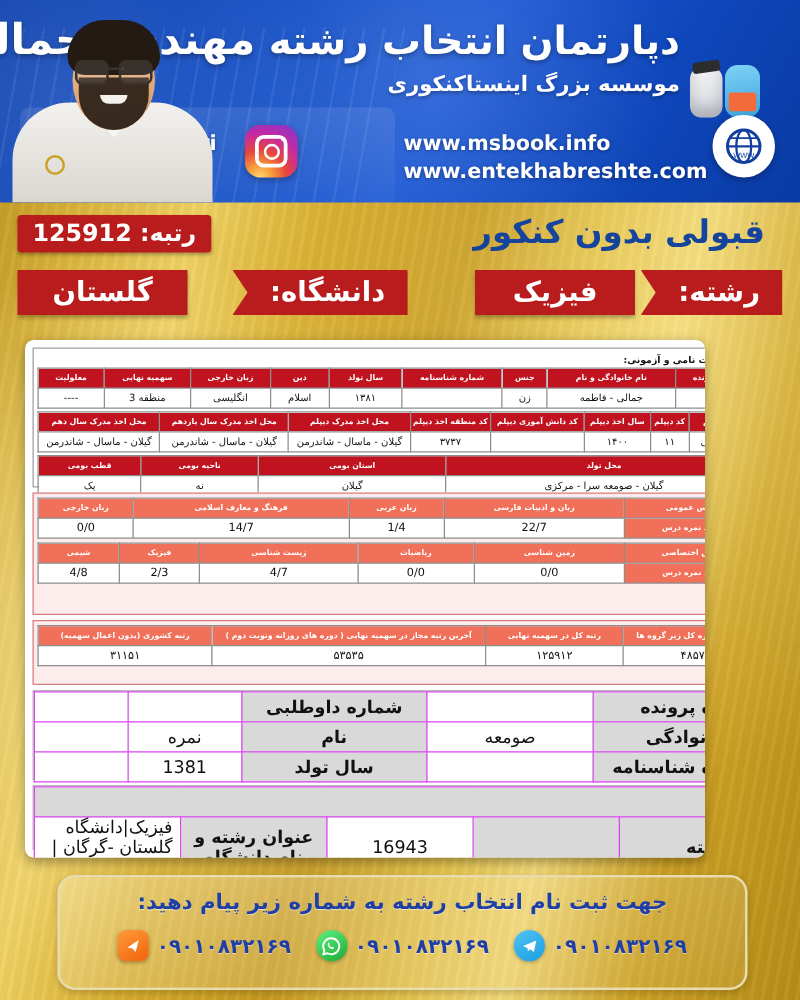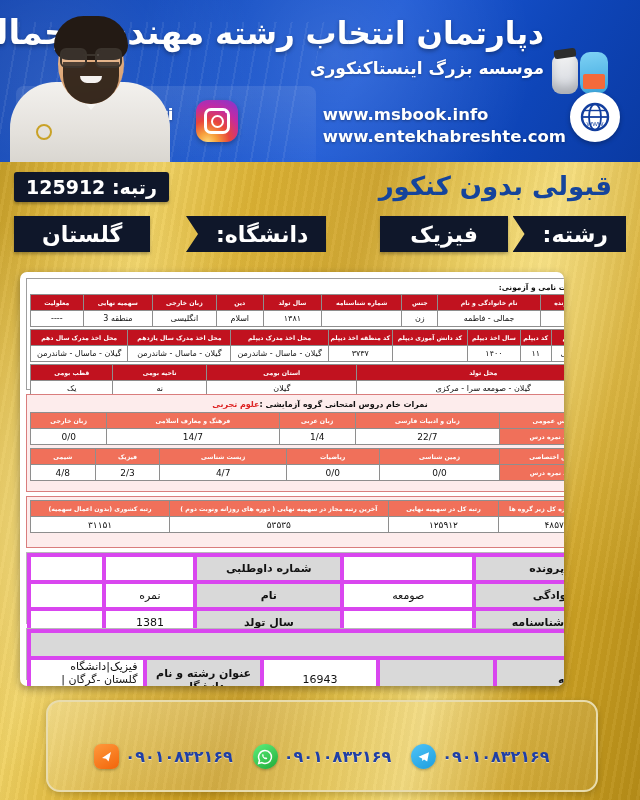--- a/index.html
+++ b/index.html
@@ -140,21 +140,21 @@
   .person .collar{
     position:absolute;left:72px;bottom:52px;width:38px;height:22px;background:#f7f6f3;
     clip-path:polygon(0 0,100% 0,50% 100%);
   }
   .person .logo{position:absolute;left:36px;bottom:22px;width:12px;height:12px;border-radius:50%;
     border:2px solid #c9a227;}
 
   
   .infobar{position:absolute;top:162px;left:0;width:640px;height:108px;}
   .chip{
-    position:absolute;background:#0f172a;color:#fff;font-weight:700;
+    position:absolute;background:#b91c1c;color:#fff;font-weight:700;
     display:flex;align-items:center;justify-content:center;direction:rtl;white-space:nowrap;
     box-shadow:0 2px 3px rgba(0,0,0,.28);
   }
   .chip-main{right:14px;top:4px;height:40px;padding:0 14px;font-size:26px;
              background:none;box-shadow:none;color:#14449c;}
   .chip.moadel{left:154px;top:10px;height:30px;padding:0 12px;font-size:19px;border-radius:3px;}
   .chip.rotbe{left:14px;top:10px;height:30px;padding:0 12px;font-size:19px;border-radius:3px;}
   .chip.l-reshte{right:14px;top:54px;height:36px;padding:0 18px 0 30px;font-size:22px;
                  clip-path:polygon(0 0,100% 0,100% 100%,0 100%,12px 50%);}
   .chip.v-reshte{right:132px;top:54px;height:36px;padding:0 30px;font-size:22px;}
@@ -199,21 +199,21 @@
   table.p{border-collapse:collapse;width:100%;table-layout:fixed;direction:rtl;margin-bottom:3px;}
   table.p td{
     border:1px solid #8e8e8e;font-size:7px;text-align:center;height:15px;padding:0 1px;
     overflow:hidden;white-space:nowrap;color:#111;
   }
   table.p td.h{background:#f0705a;color:#fff;font-weight:700;font-size:6.2px;}
   table.p td.v{background:#fff;font-size:9px;}
   table.p td.lbl{background:#f0705a;color:#fff;font-weight:700;font-size:6.2px;}
 
   table.g{border-collapse:collapse;width:100%;table-layout:fixed;direction:rtl;}
-  table.g td{border:4px solid #d946ef;font-size:11px;height:23px;padding:0 6px;color:#111;}
+  table.g td{border:1px solid #d946ef;font-size:14px;height:23px;padding:0 6px;color:#111;}
   table.g td.lab{background:#d9d9d9;font-weight:700;text-align:right;}
   table.g td.mid{background:#d9d9d9;font-weight:700;text-align:center;}
   table.g td.val{background:#fff;text-align:center;}
   table.g td.blank{background:#fff;}
   table.g td.hdr{background:#d9d9d9;font-weight:700;text-align:right;}
 
   .wm{
     position:absolute;color:rgba(120,120,120,.26);font-size:8px;font-weight:700;
     pointer-events:none;white-space:nowrap;font-family:"Liberation Sans",sans-serif;
   }
@@ -394,23 +394,20 @@
         <td class="v">گیلان - صومعه سرا - مرکزی</td>
         <td class="v">گیلان</td>
         <td class="v">نه</td>
         <td class="v">یک</td>
       </tr>
     </tbody>
       </table>
   </div>
 
   <div class="panel p2">
-    <div class="pink-title">
-      <span>نمرات خام دروس امتحانی گروه آزمایشی :</span><span class="red">علوم تجربی</span>
-    </div>
     <table class="p">
       <tbody>
           <tr>
         <td class="lbl" style="width:19%" rowspan="1">دروس عمومی</td>
         <td class="h" style="width:25%">زبان و ادبیات فارسی</td>
         <td class="h" style="width:13%">زبان عربی</td>
         <td class="h" style="width:30%">فرهنگ و معارف اسلامی</td>
         <td class="h" style="width:13%">زبان خارجی</td>
       </tr>
       <tr>
@@ -503,20 +500,21 @@
         <td class="val" style="width:11%">16943</td>
         <td class="mid" style="width:22%">عنوان رشته و نام دانشگاه</td>
         <td class="val" style="width:41%;text-align:right;">فیزیک|دانشگاه گلستان -گرگان | روزانه</td>
       </tr>
     </tbody>
       </table>
   </div>
 </div>
 
 <div class="footer">
+  <div class="footer-title">جهت ثبت نام انتخاب رشته به شماره زیر پیام دهید:</div>
   <div class="phones">
 
     <div class="phone">
       <span class="pic eitaa">
         <svg width="15" height="15" viewBox="0 0 15 15">
           <path d="M3 9 L12 3 L9.5 12.5 L7 9.8 Z" fill="#ffffff"></path>
         </svg>
       </span>
       <span class="num">۰۹۰۱۰۸۳۲۱۶۹</span>
     </div>

